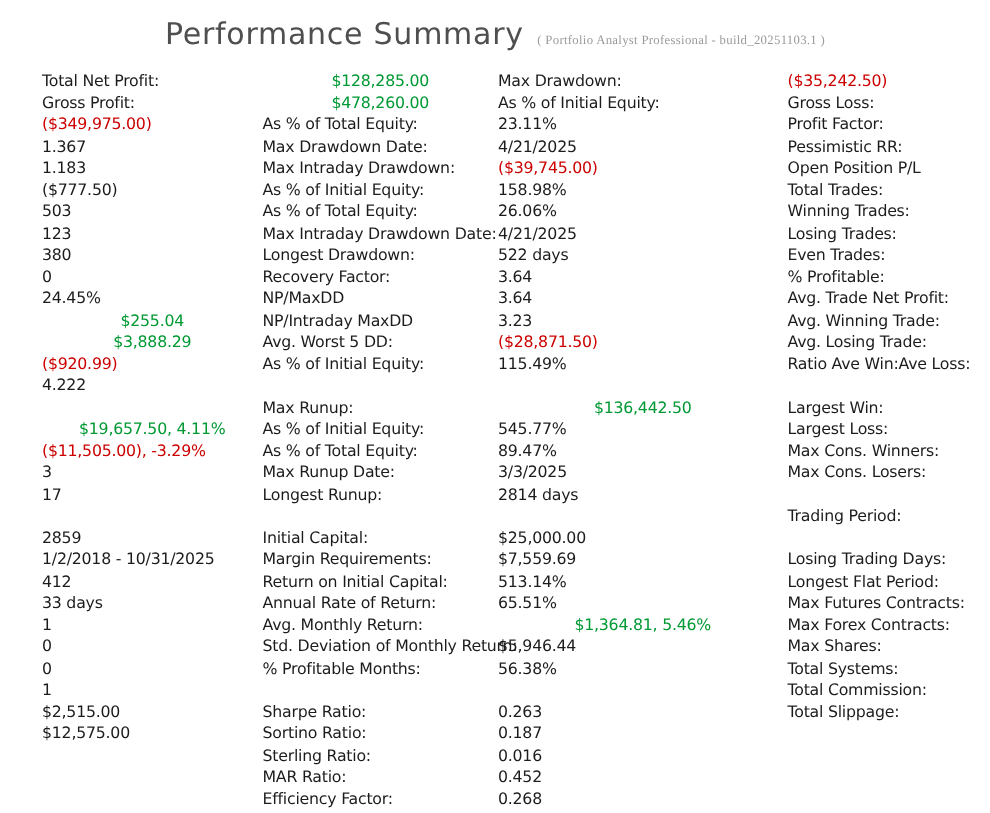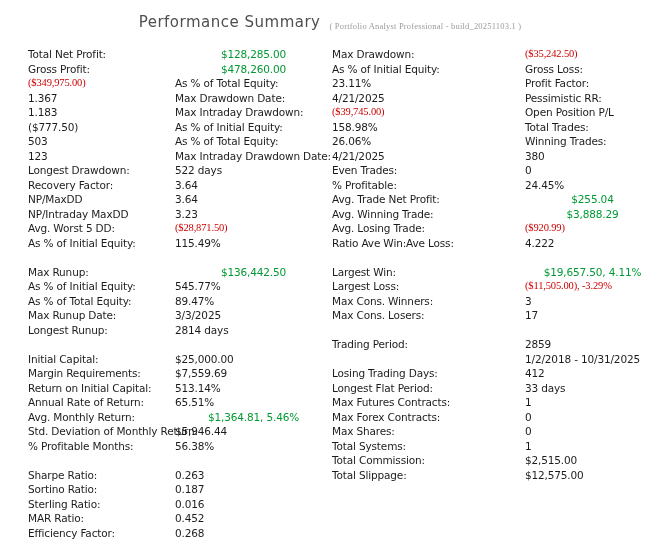--- a/index.html
+++ b/index.html
@@ -15,21 +15,21 @@
     color: #1c1c1c;
   }
   .header {
     display: flex;
     justify-content: center;
     align-items: flex-start;
     padding-top: 11px;
     height: 31px;
   }
   .title {
-    font-size: 15px;
+    font-size: 20px;
     color: #4f4f4f;
     letter-spacing: 0.5px;
     line-height: 22px;
   }
   .subtitle {
     font-size: 8.5px;
     color: #9a9a9a;
     margin-left: 9px;
     margin-top: 10px;
     letter-spacing: 0.2px;
@@ -40,21 +40,21 @@
     display: grid;
     grid-template-columns: 147px 157px 193px auto;
     grid-auto-rows: 14.5px;
     font-size: 10.5px;
     line-height: 14.5px;
     letter-spacing: -0.15px;
     white-space: nowrap;
   }
   .grid > div { overflow: visible; }
   .pos { color: var(--pos, #009933); text-align: center; }
-  .neg { color: var(--neg, #cc0000); font-family: Liberation Serif, serif; }
+  .neg { color: var(--neg, #cc0000); }
 </style>
 </head>
 <body>
 
 <div class="header">
   <span class="title">Performance Summary</span>
   <span class="subtitle">( Portfolio Analyst Professional - build_20251103.1 )</span>
 </div>
 
 <div class="grid" id="grid">
@@ -82,20 +82,21 @@
     <div>As % of Initial Equity:</div>
     <div>158.98%</div>
     <div>Total Trades:</div>
     <div>503</div>
     <div>As % of Total Equity:</div>
     <div>26.06%</div>
     <div>Winning Trades:</div>
     <div>123</div>
     <div>Max Intraday Drawdown Date:</div>
     <div>4/21/2025</div>
+    <div>Losing Trades:</div>
     <div>380</div>
     <div>Longest Drawdown:</div>
     <div>522 days</div>
     <div>Even Trades:</div>
     <div>0</div>
     <div>Recovery Factor:</div>
     <div>3.64</div>
     <div>% Profitable:</div>
     <div>24.45%</div>
     <div>NP/MaxDD</div>

